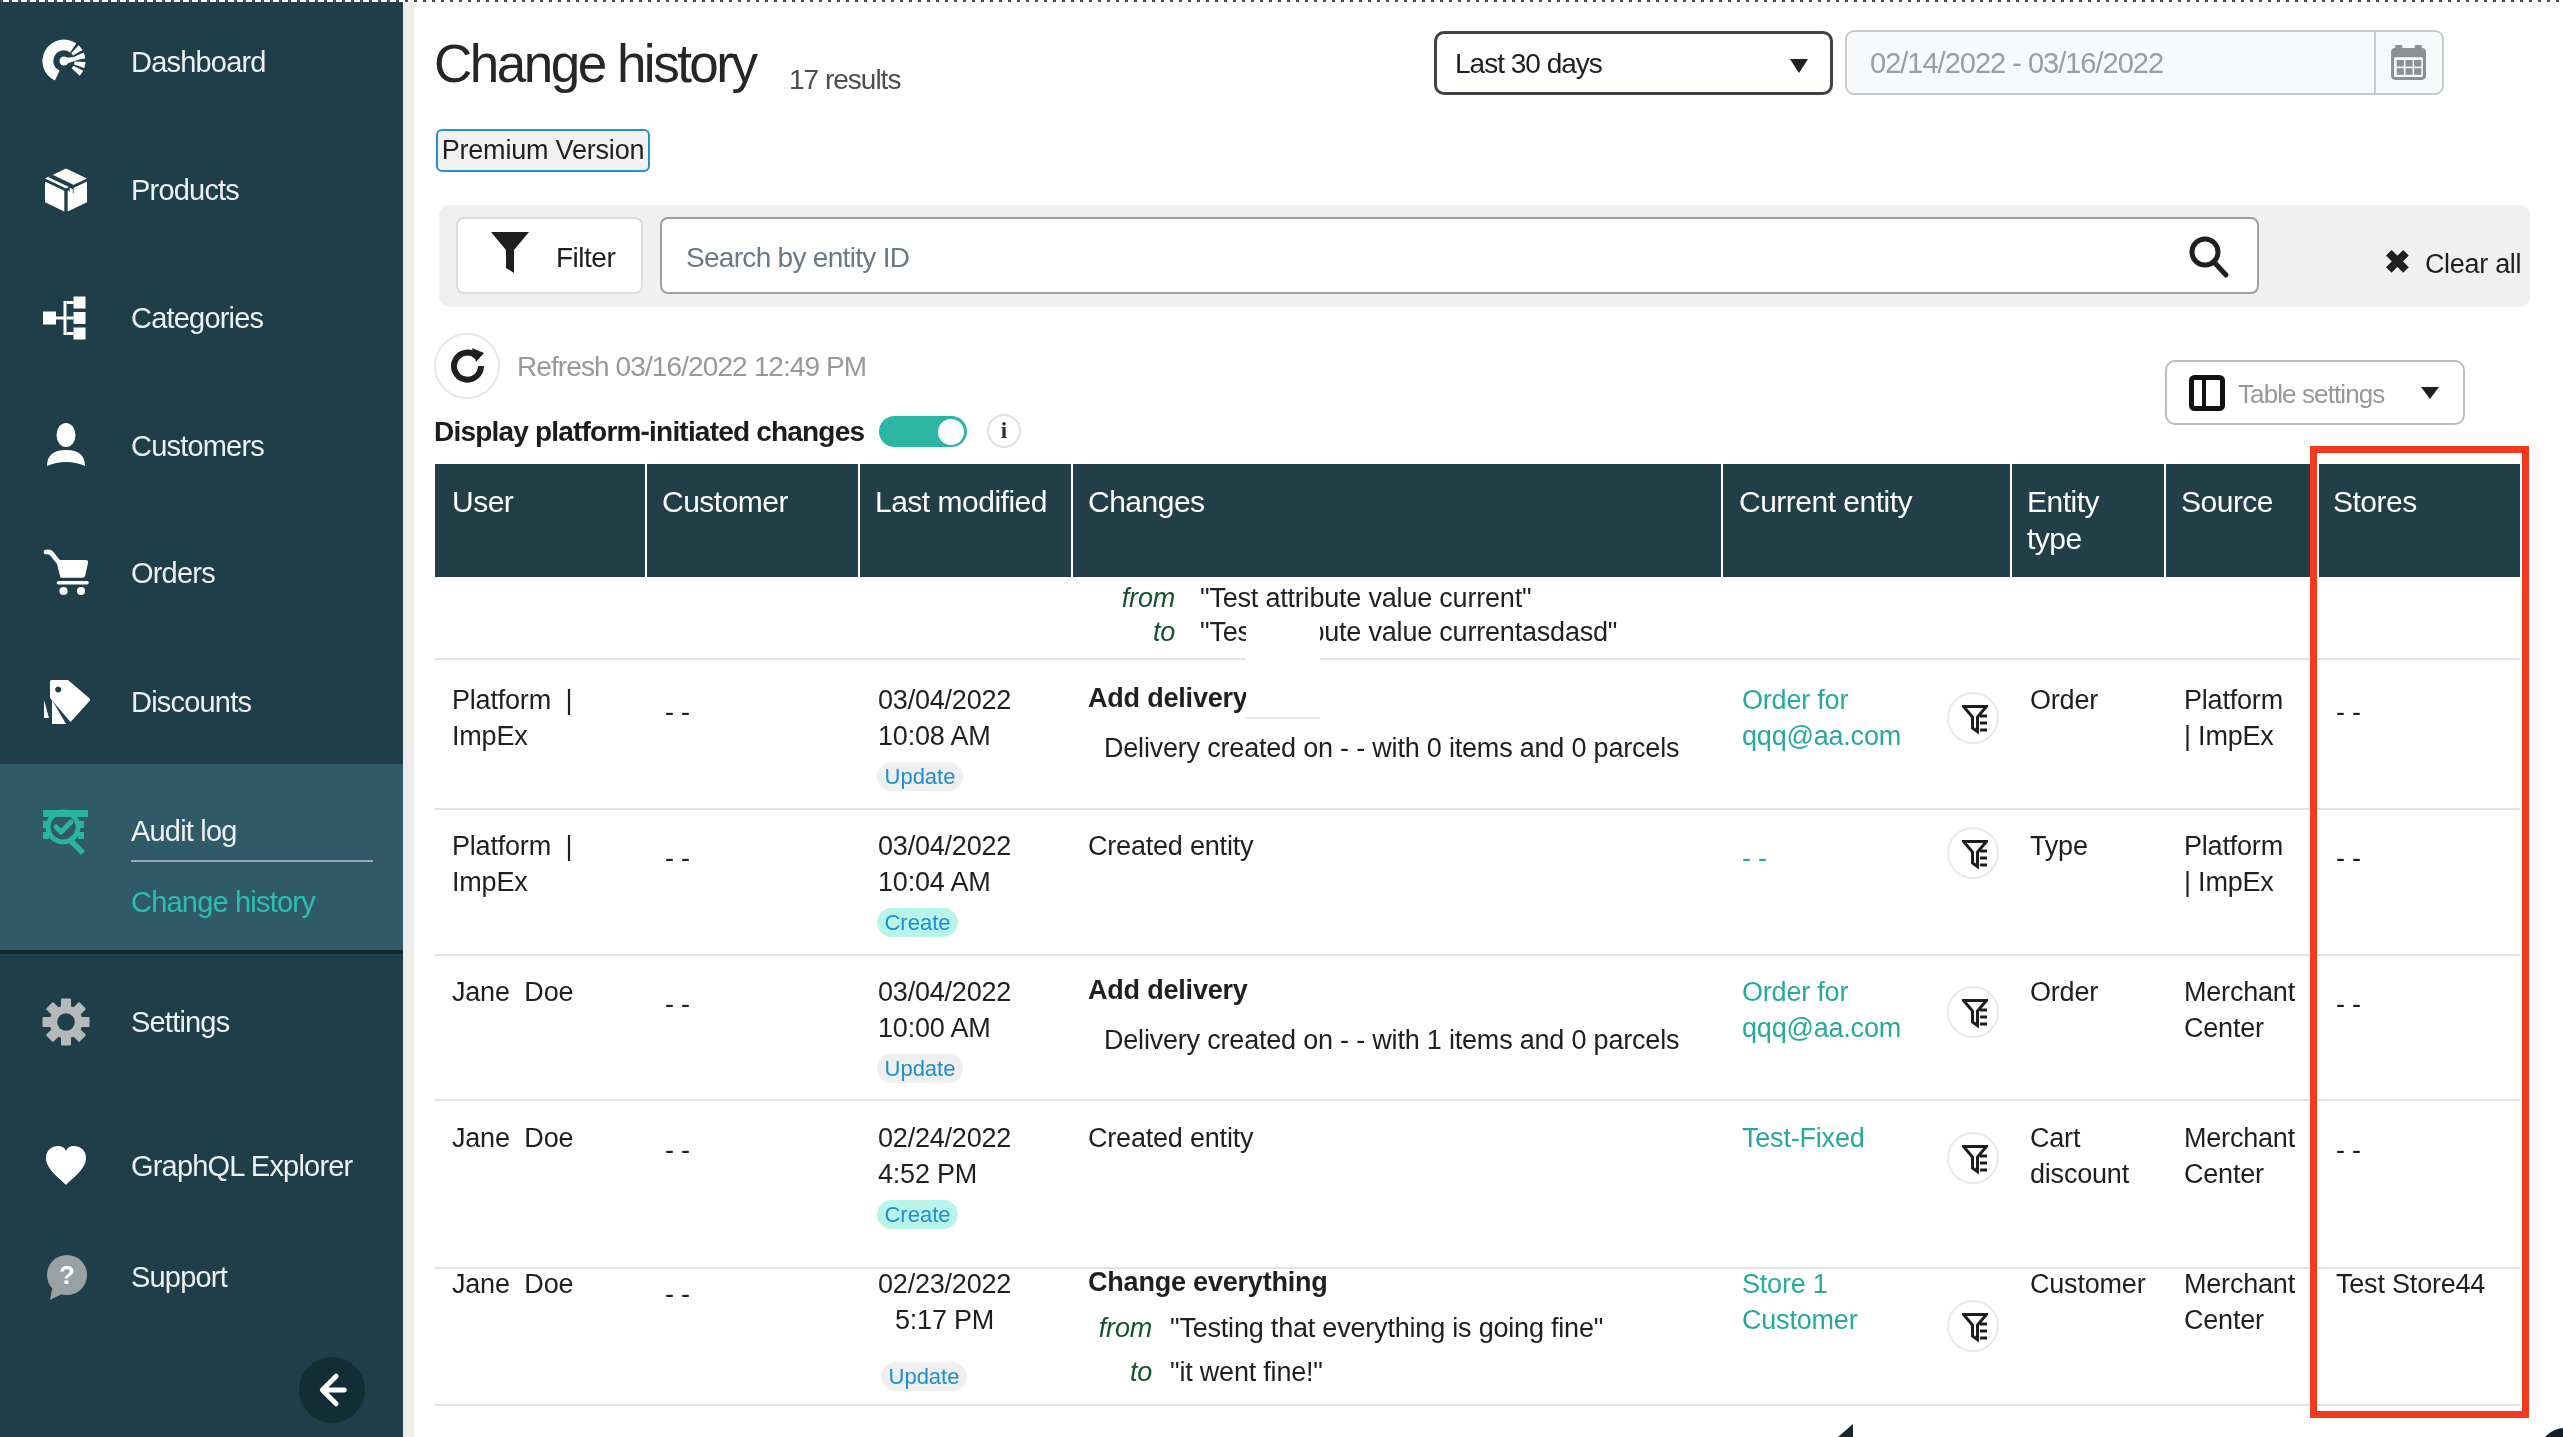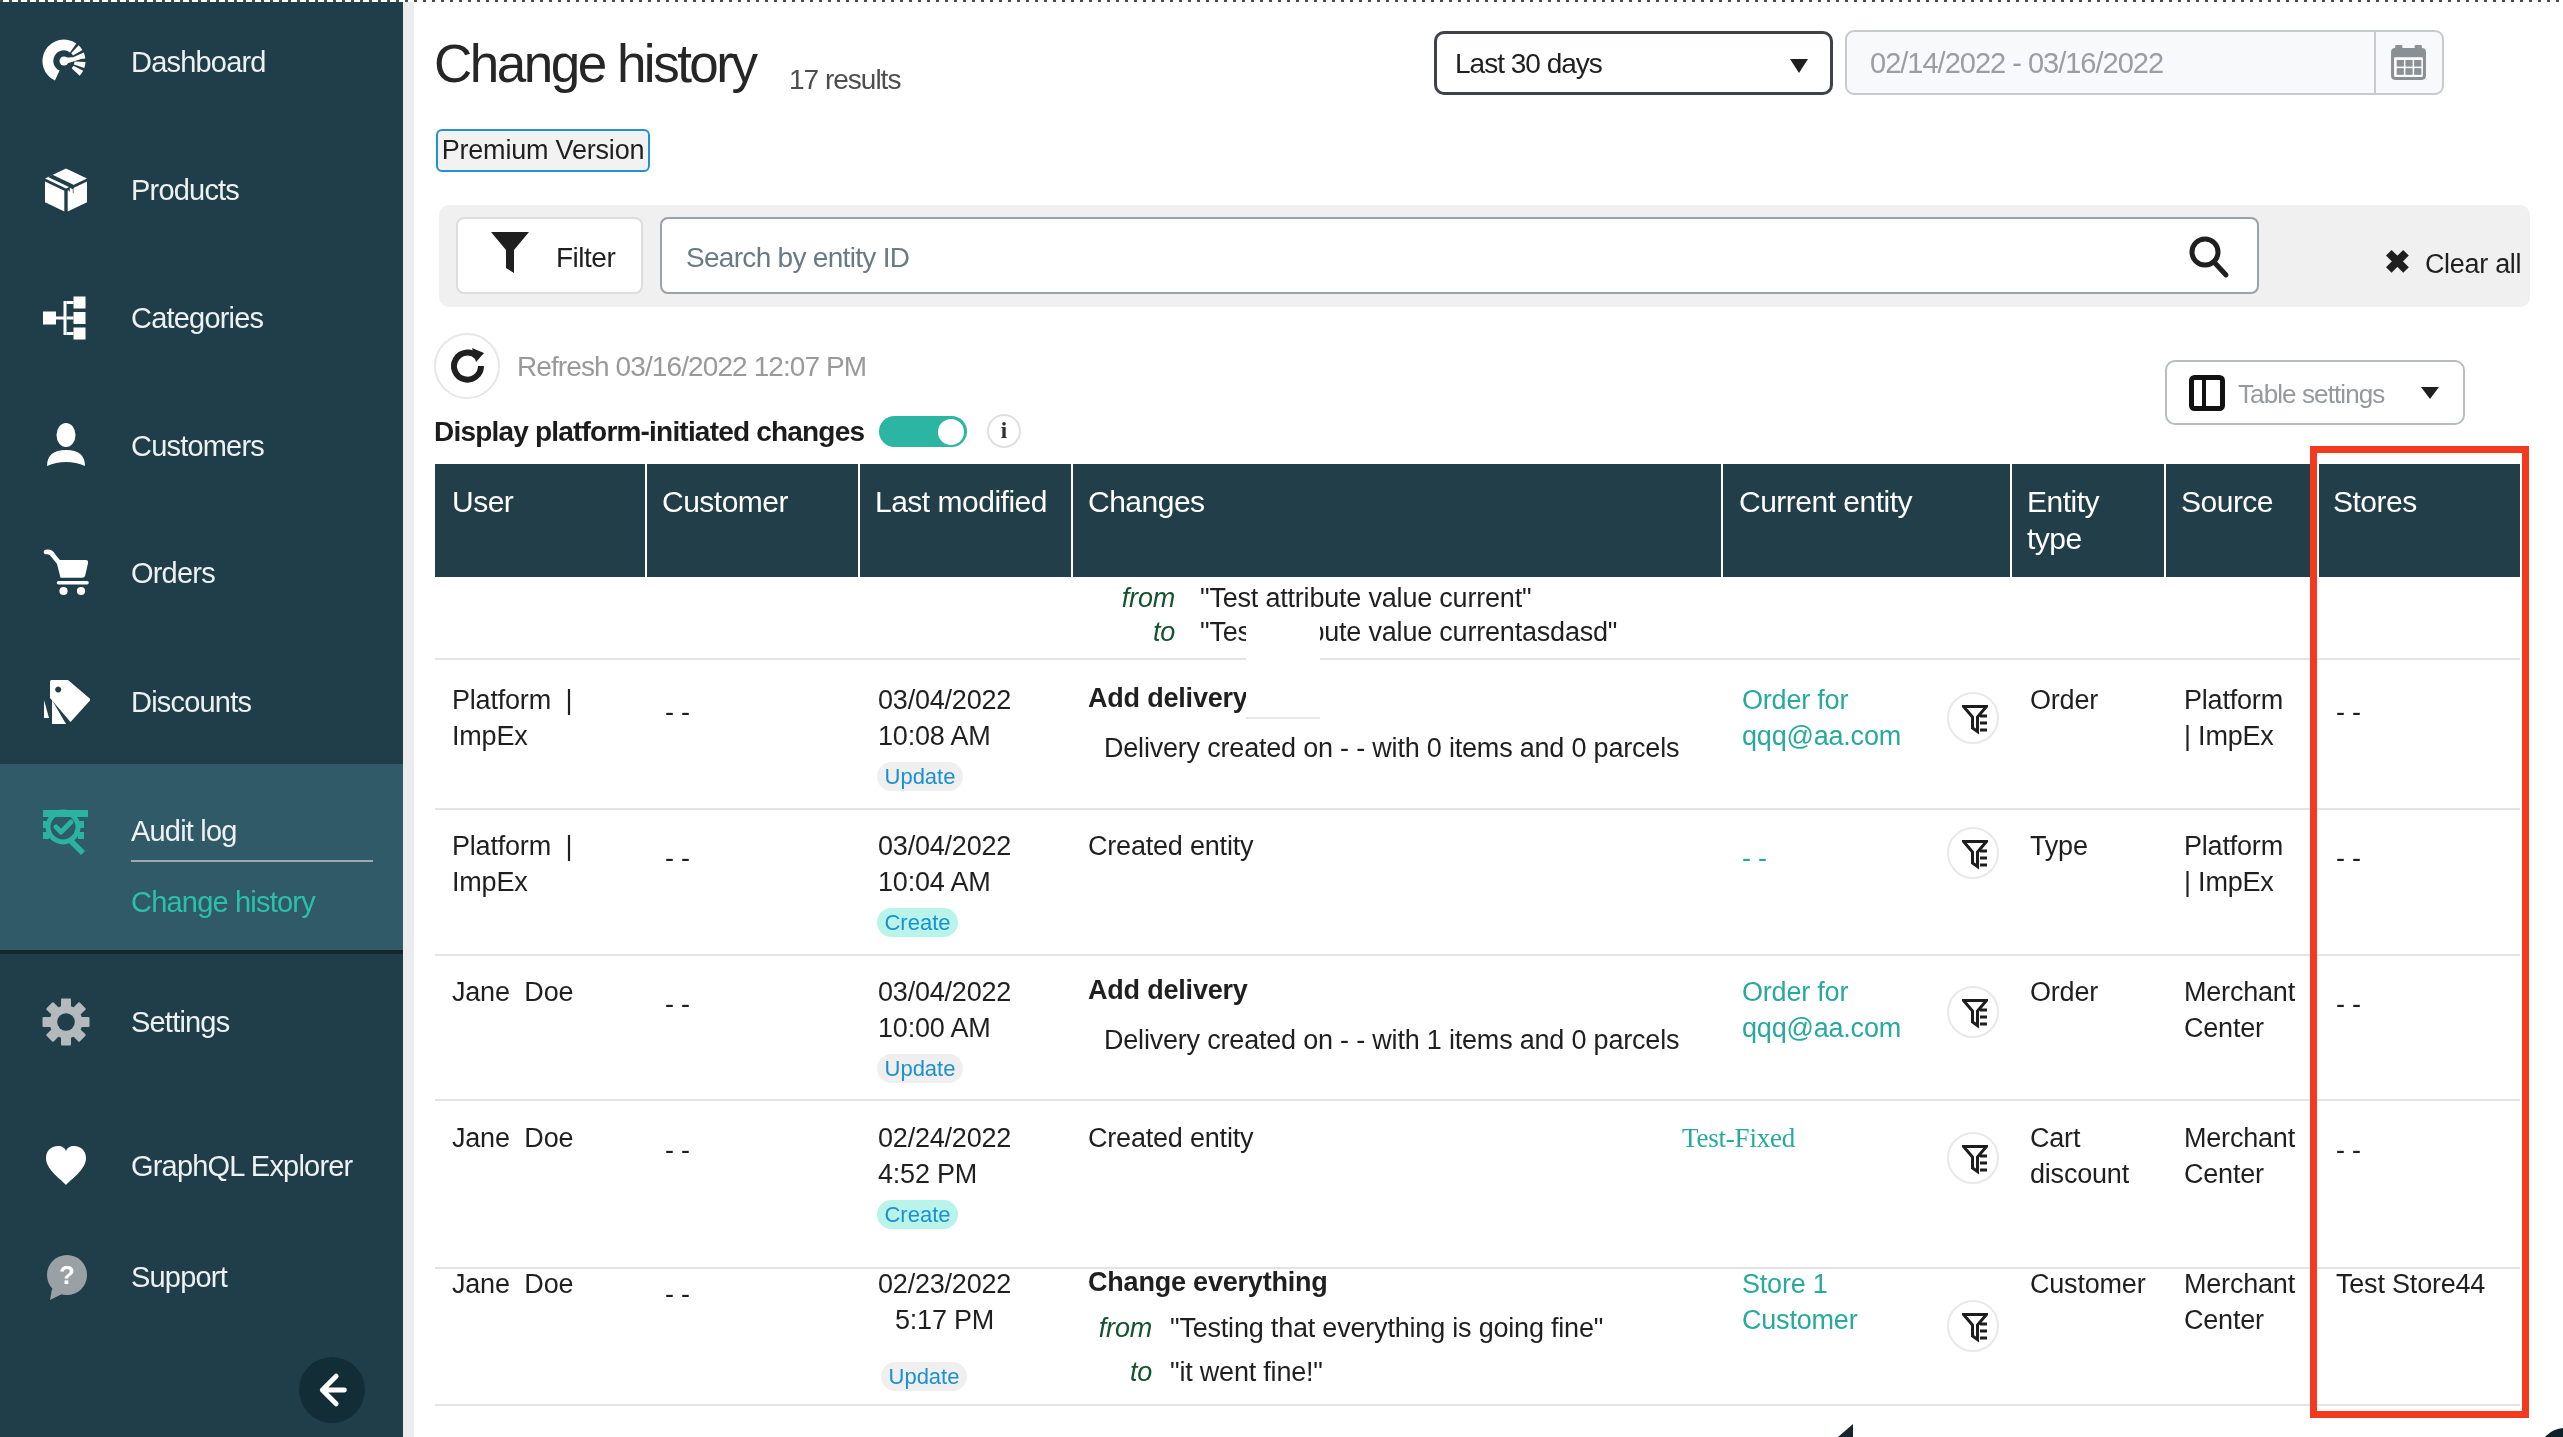--- a/index.html
+++ b/index.html
@@ -237,21 +237,21 @@
       </svg>
     </div>
     <div id="clearall"><b style="font-size:32px;">✖</b>&nbsp;&nbsp;Clear all</div>
   </div>
   <div id="refreshbtn">
     <svg style="position:absolute;left:12px;top:11px;" viewBox="0 0 40 40" width="40" height="40">
       <path d="M33 20 A13.5 13.5 0 1 1 29 10.5" fill="none" stroke="#1f1f1f" stroke-width="6"></path>
       <path d="M24 2 L36 7 L28 16 Z" fill="#1f1f1f"></path>
     </svg>
   </div>
-  <div id="refreshtxt">Refresh 03/16/2022 12:07 PM</div>
+  <div id="refreshtxt">Refresh 03/16/2022 12:49 PM</div>
   <div id="tablesettings">
     <svg style="position:absolute;left:22px;top:13px;" viewBox="0 0 36 36" width="36" height="36">
       <rect x="2.5" y="2.5" width="31" height="31" rx="3" fill="none" stroke="#111" stroke-width="5"></rect>
       <line x1="15" y1="4" x2="15" y2="32" stroke="#111" stroke-width="4"></line>
     </svg>
     <span class="lb">Table settings</span>
       <span class="car"></span>
   </div>
   <div id="disptog">Display platform-initiated changes</div>
   <div id="toggle">
@@ -354,21 +354,21 @@
   <div class="cell" style="left:2184px;top:974px;">Merchant
 Center</div>
   <div class="cell" style="left:2336px;top:986px;">- -</div>
 
   <div class="cell" style="left:452px;top:1120px;">Jane  Doe</div>
   <div class="cell" style="left:665px;top:1132px;">- -</div>
   <div class="cell" style="left:878px;top:1120px;">02/24/2022
 4:52 PM</div>
   <div class="badge b-cre" style="left:877px;top:1200px;">Create</div>
   <div class="cell" style="left:1088px;top:1120px;">Created entity</div>
-  <div class="cell teal" style="left:1682px;top:1120px;font-family:Liberation Serif, serif;">Test-Fixed</div>
+  <div class="cell teal" style="left:1742px;top:1120px;">Test-Fixed</div>
   <div class="fcirc" style="left:1947px;top:1132px;">
       <svg viewBox="0 0 26 30" width="26" height="30">
     <path d="M1.5 1.5 L24.5 1.5 L15.5 12 L15.5 26.5 L10.5 23 L10.5 12 Z" fill="none" stroke="#1d1d1d" stroke-width="3"></path>
     <line x1="18" y1="11" x2="25" y2="11" stroke="#1d1d1d" stroke-width="3"></line>
     <line x1="18" y1="18" x2="25" y2="18" stroke="#1d1d1d" stroke-width="3"></line>
     <line x1="18" y1="25" x2="25" y2="25" stroke="#1d1d1d" stroke-width="3"></line>
   </svg>
     </div>
   <div class="cell" style="left:2030px;top:1120px;">Cart
 discount</div>

